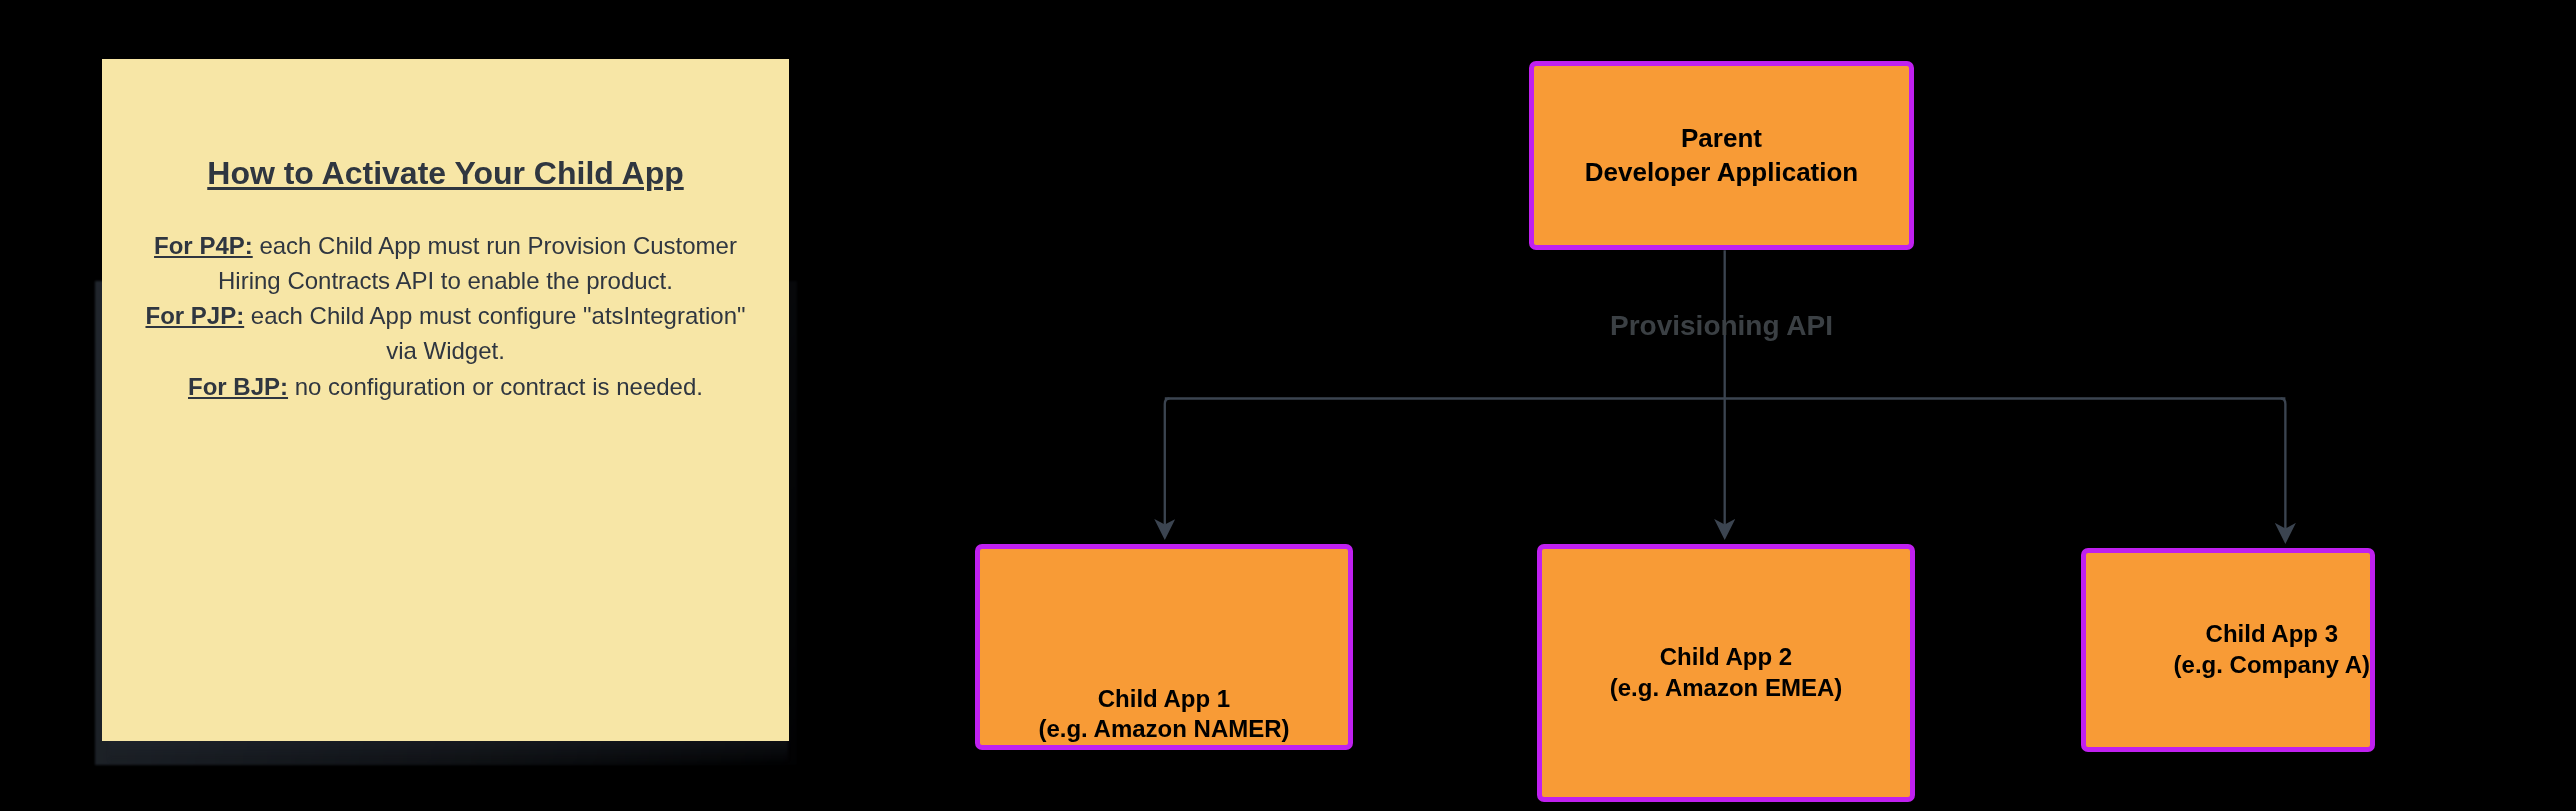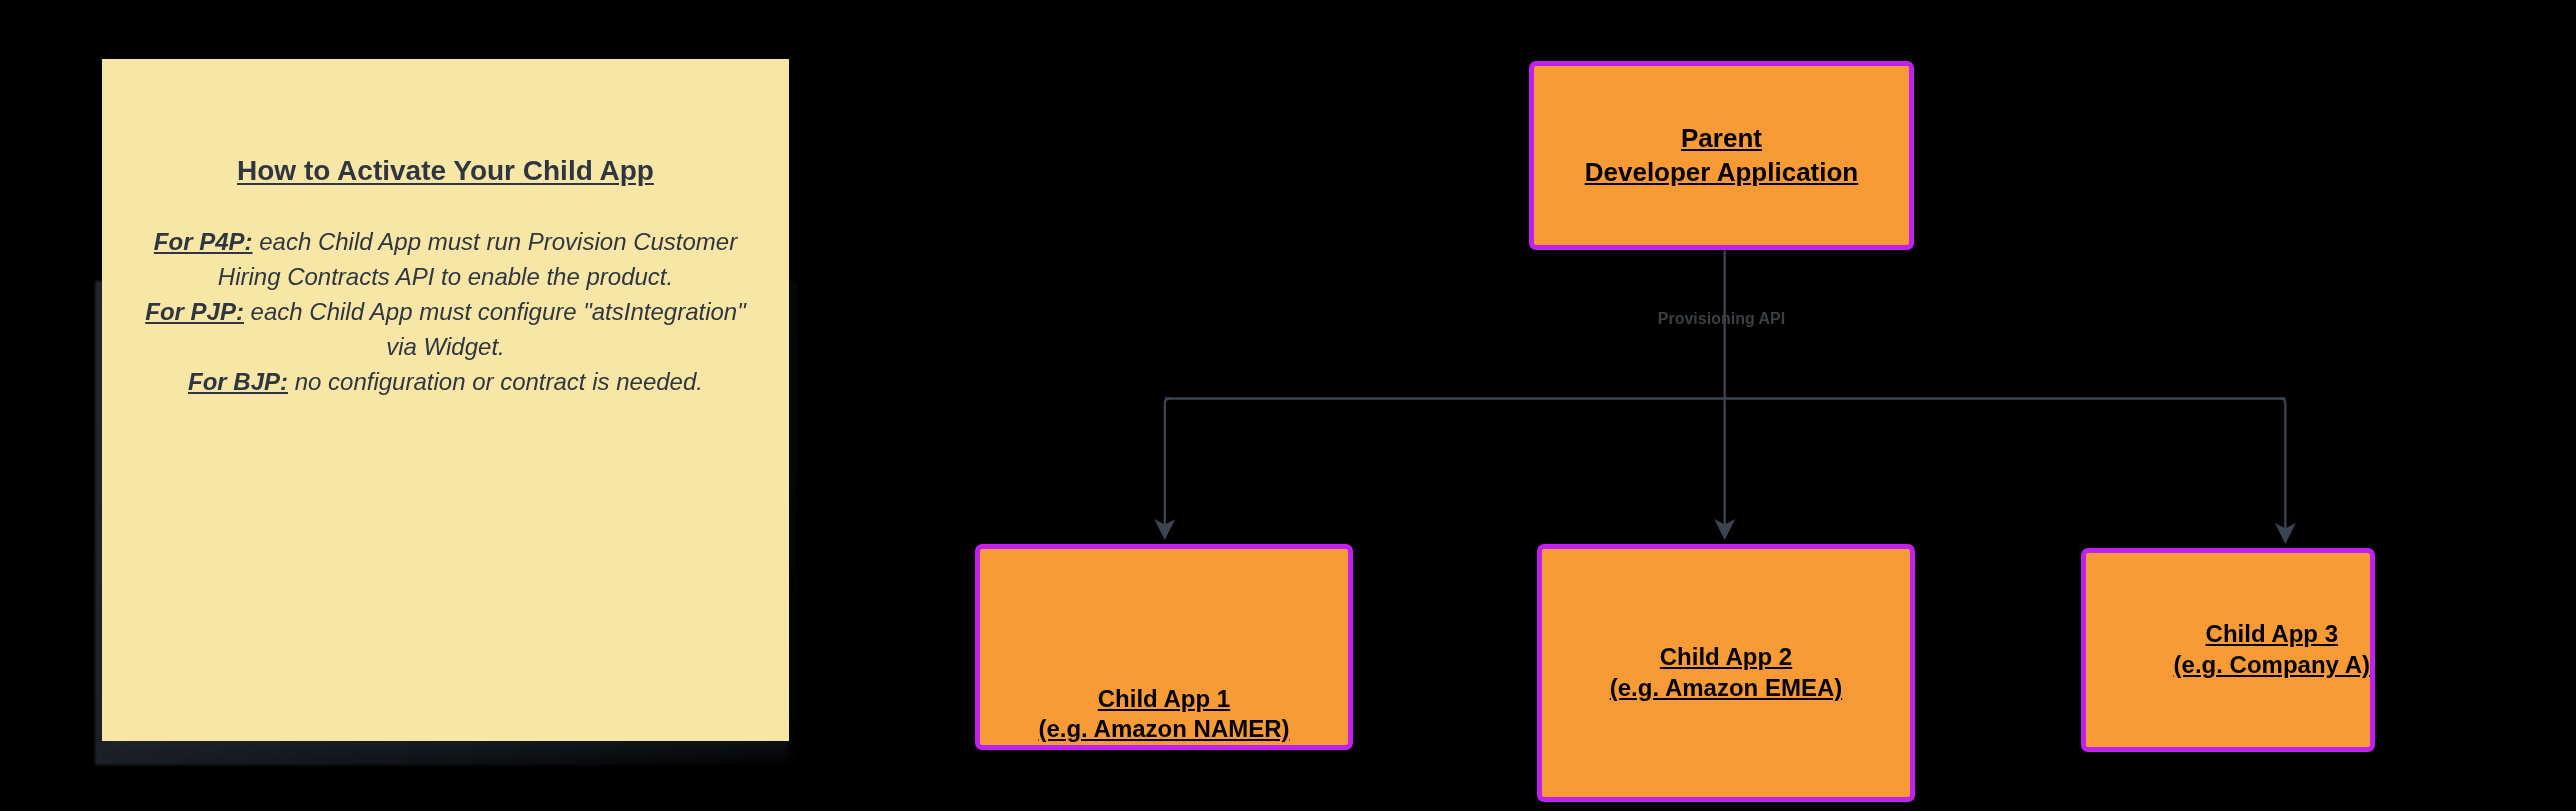--- a/index.html
+++ b/index.html
@@ -55,34 +55,33 @@
     background: #f7e6a6;
     box-sizing: border-box;
     padding: 47px 26.5px 23.4px 26.5px;
     text-align: center;
   }
   .note-inner {
     position: relative;
     top: 48px;
   }
   .note-title {
-    font-size: 28px;
+    font-size: 32px;
     font-weight: bold;
     color: #2f3640;
     text-decoration: underline;
     text-underline-offset: 3.1px;
     margin: 0 0 36px 0;
     line-height: 1.2;
   }
   .note-body {
     font-size: 24px;
     color: #2f3640;
     line-height: 1.46;
     margin: 12px;
-    font-style: italic;
   }
   .note-body .lead {
     font-weight: bold;
     text-decoration: underline;
     text-underline-offset: 2.3px;
   }
   .note-body .lead-thin {
     font-weight: normal;
     text-decoration: underline;
     text-underline-offset: 2.3px;
@@ -115,36 +114,36 @@
   }
   #node-child-2 {
     left: 1537px; top: 544px; width: 378px; height: 258px;
     font-size: 24px;
   }
   #node-child-3 {
     left: 2081px; top: 548px; width: 294px; height: 204px;
     font-size: 24px;
     justify-content: flex-end;
   }
-  .node-label { white-space: pre-line; display: block; text-decoration: underline; }
+  .node-label { white-space: pre-line; display: block; }
 
   
   #edges {
     position: absolute;
     left: 0; top: 0;
     width: 2576px; height: 811px;
     pointer-events: none;
   }
   .edge-label {
     position: absolute;
     left: 1577px;
     top: 310px;
     width: 289px;
     text-align: center;
-    font-size: 16px;
+    font-size: 28px;
     font-weight: bold;
     color: #3b4044;
   }
 </style>
 </head>
 <body>
 
 <div id="canvas">
 
   <div class="note-shadow"></div>

